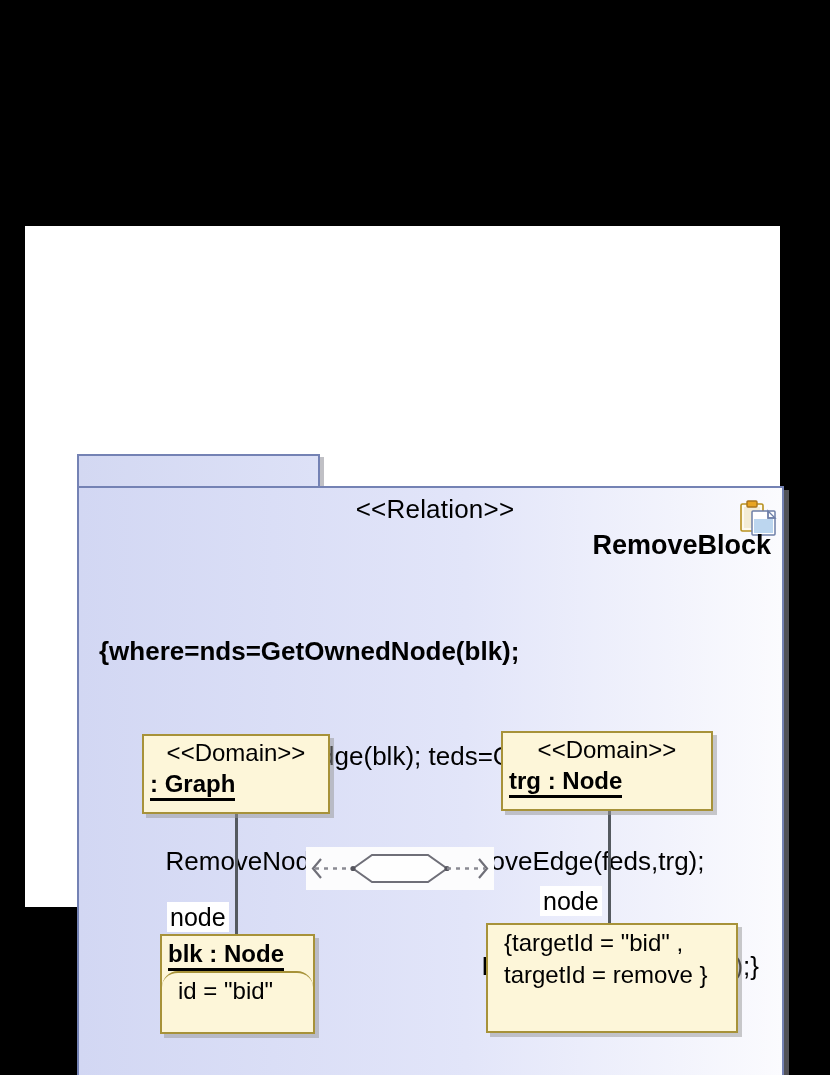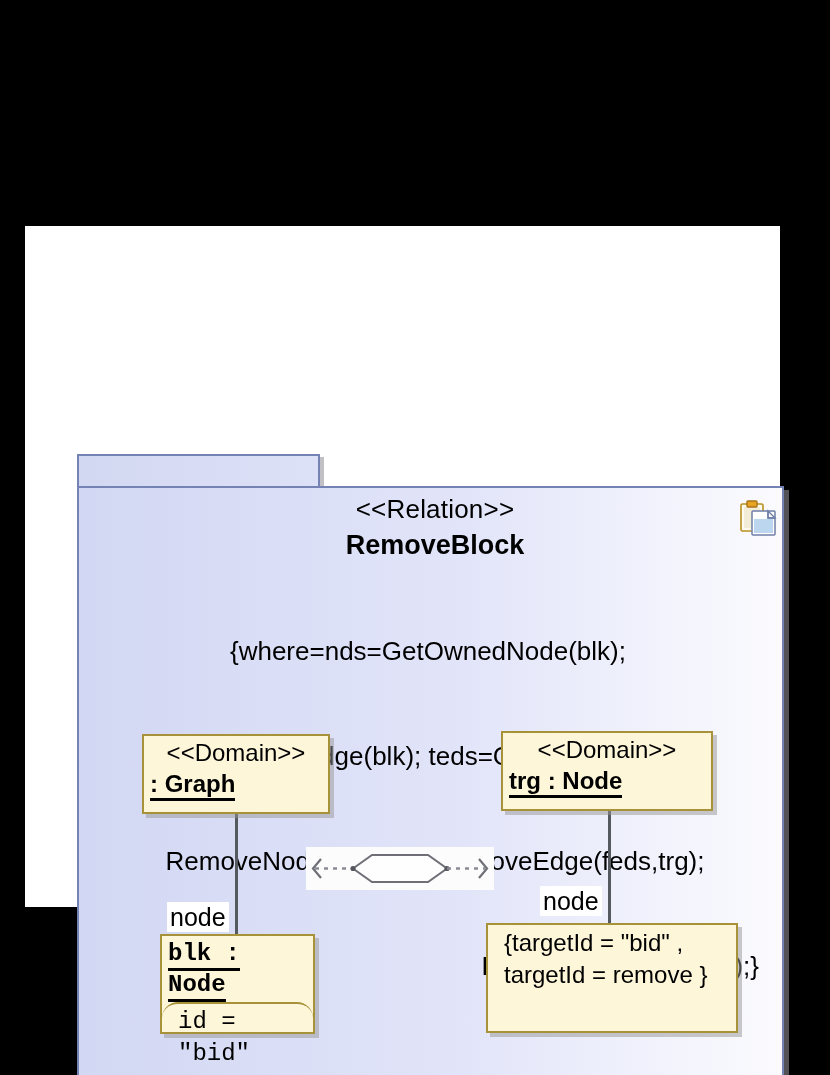--- a/index.html
+++ b/index.html
@@ -71,28 +71,29 @@
   }
   .stereotype-rel {
     font-size: 26px;
     line-height: 34px;
     letter-spacing: 0.2px;
   }
   .rel-name {
     font-size: 27px;
     font-weight: bold;
     line-height: 38px;
+    text-align: right;
   }
   .where-block {
     font-size: 26px;
     line-height: 35px;
     white-space: pre;
   }
   .where-line { display: block; }
-  .where-l1 { text-align: center; padding-right: 14px; }
+  .where-l1 { text-align: left; padding-right: 14px; font-weight: bold; }
   .where-l2 { text-align: center; }
   .where-l3 { text-align: center; }
   .where-l4 { text-align: right; padding-right: 12px; }
 
   
   .ubox {
     position: absolute;
     background: #fdf6d9;
     border: 2px solid #a79239;
     box-sizing: border-box;
@@ -123,21 +124,21 @@
   .ubox .attr {
     font-size: 24px;
     line-height: 32px;
     text-align: left;
     padding-left: 10px;
   }
 
   
   #box-graph-src { left: 117px; top: 508px; width: 188px; height: 80px; }
   #box-graph-trg { left: 476px; top: 505px; width: 212px; height: 80px; }
-  #box-blk-node  { left: 135px; top: 708px; width: 155px; height: 100px; font-family: Liberation Mono, monospace; }
+  #box-blk-node  { left: 135px; top: 708px; width: 155px; height: 100px; }
   #box-trg-node  { left: 461px; top: 697px; width: 252px; height: 110px; }
 
   
   .connector {
     position: absolute;
     width: 3px;
     background: #555a60;
   }
   #conn-left  { left: 210px; top: 588px; height: 122px; }
   #conn-right { left: 583px; top: 585px; height: 114px; }

